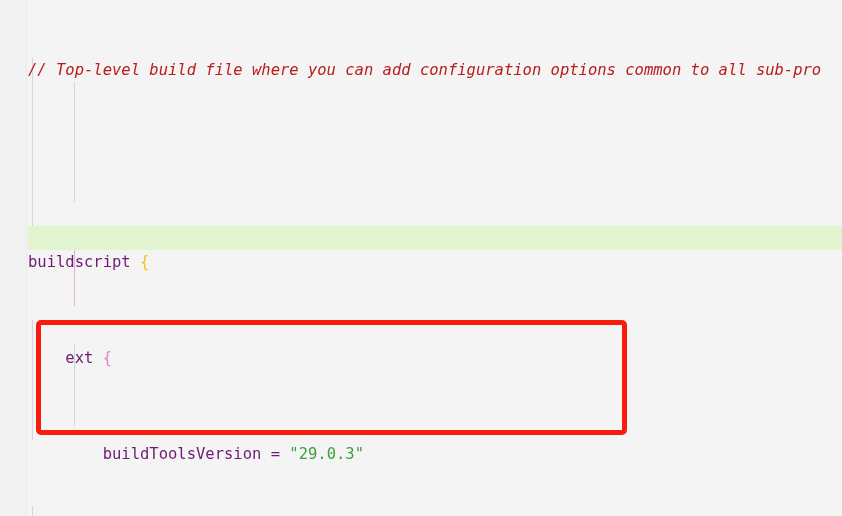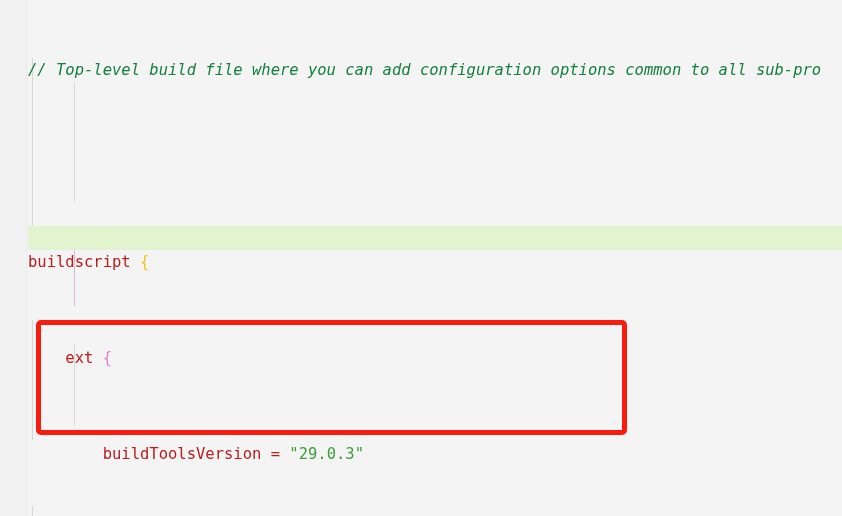--- a/index.html
+++ b/index.html
@@ -42,22 +42,22 @@
   }
   
   #hl-band {
     position: absolute;
     left: 28px;
     right: 0;
     top: 226px;
     height: 24px;
     background: #e2f3cf;
   }
-  .t     { color: #b91c1c; }
-  .cmt   { color: #15803d; font-style: italic; text-align: center; }
+  .t     { color: #701a75; }
+  .cmt   { color: #b91c1c; font-style: italic; text-align: center; }
   .str   { color: #3a9e3a; }
   .brY   { color: #f5c518; }
   .brP   { color: #e77fd4; }
   
   .guide {
     position: absolute;
     width: 1px;
     background: #d6d6d6;
   }
   .guide.pink {

